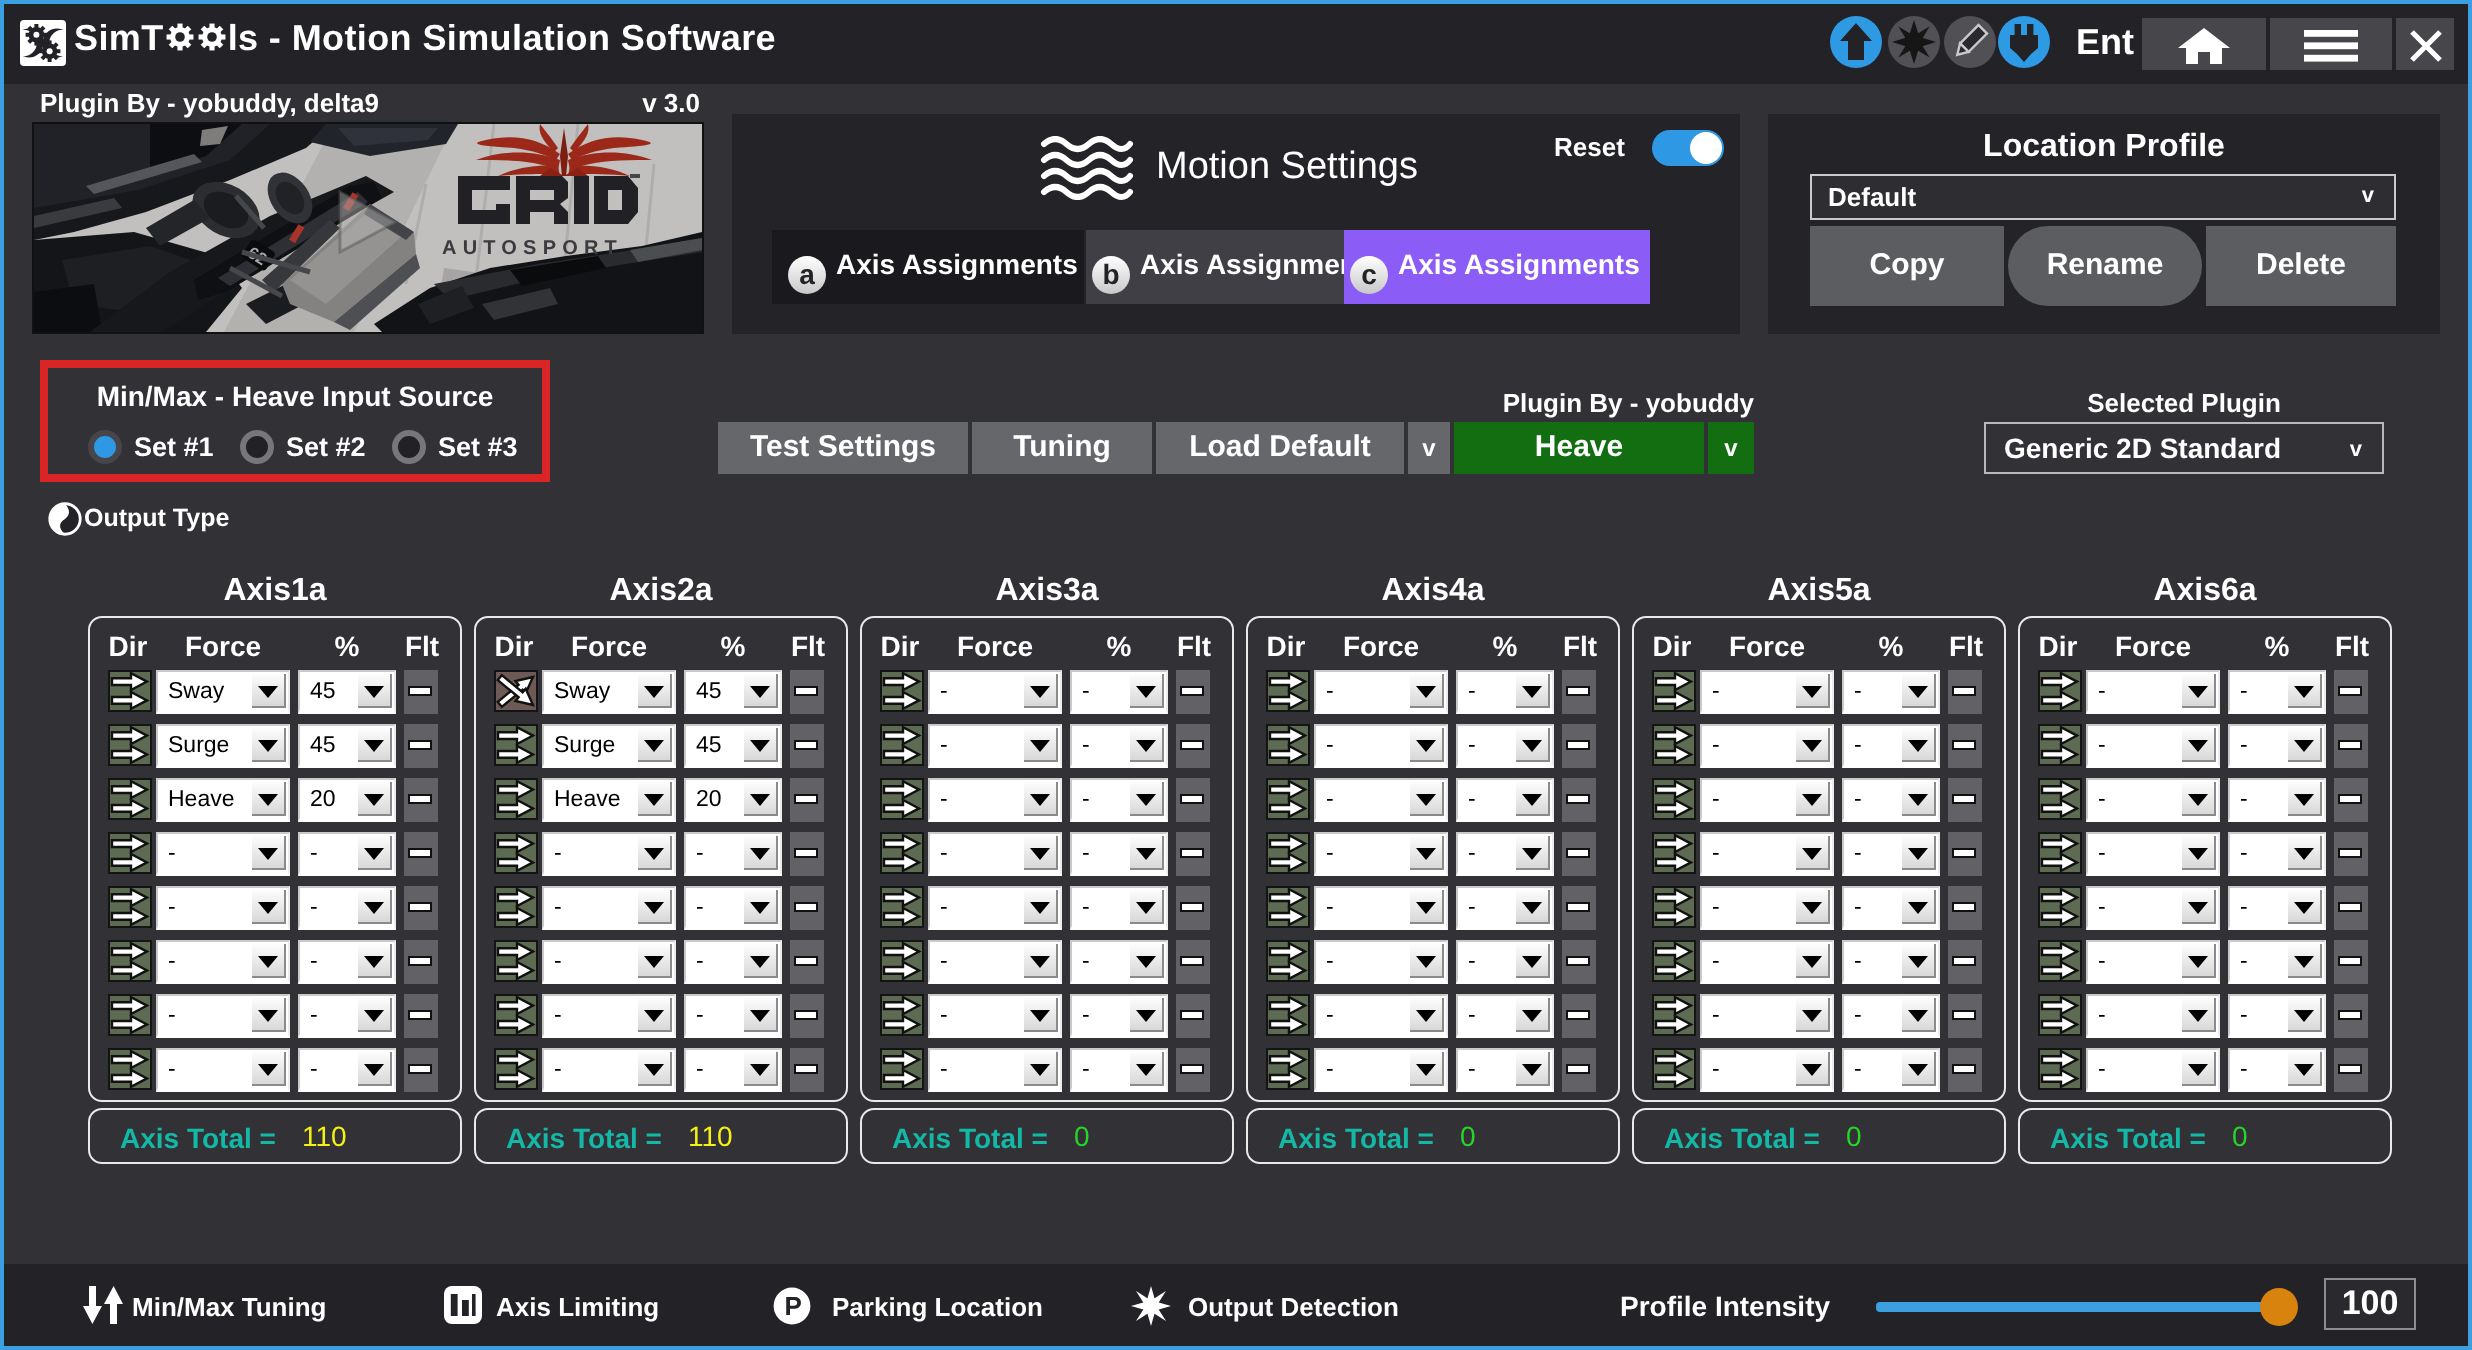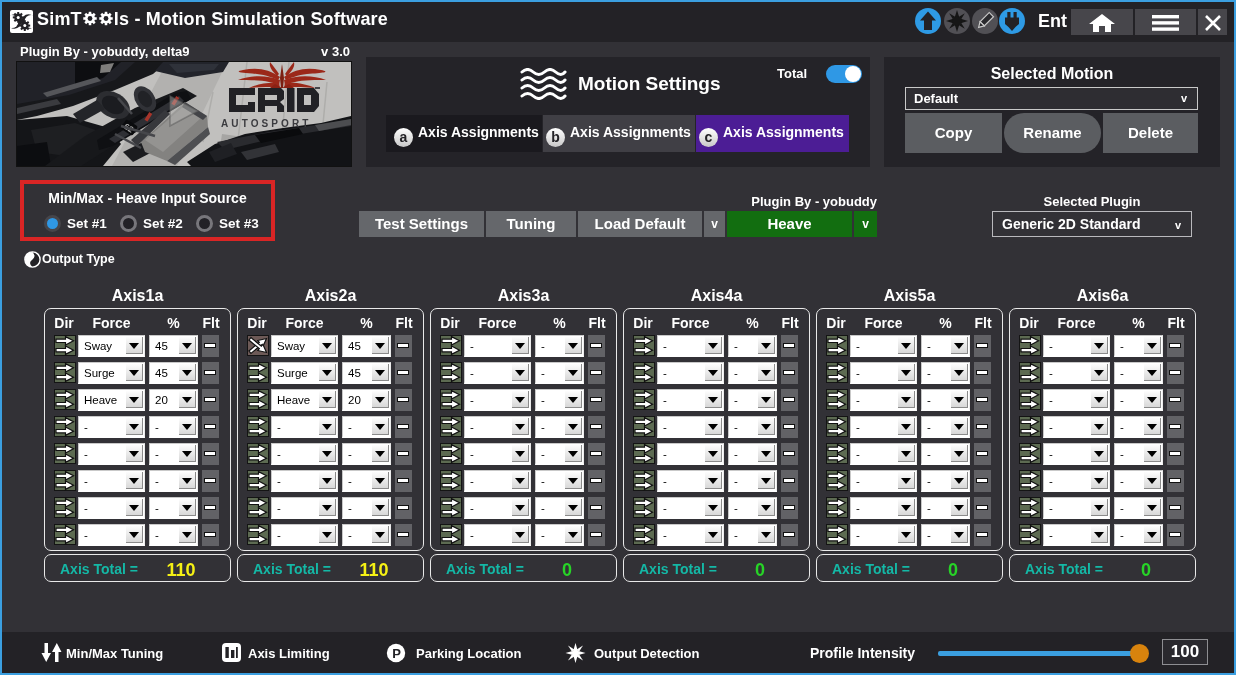--- a/index.html
+++ b/index.html
@@ -16,21 +16,21 @@
 #pluginby { position:absolute; left:20px; top:44px; font-size:13px; font-weight:bold; color:#fff; }
 #ver { position:absolute; left:280px; top:44px; width:70px; text-align:right; font-size:13px; font-weight:bold; color:#fff; }
 #gamimg { position:absolute; left:16px; top:61px; width:336px; height:106px; border:1px solid #111; }
 #redbox { position:absolute; left:20px; top:180px; width:255px; height:61px; border:4px solid #d92525; }
 #mmtitle { position:absolute; left:20px; top:190px; width:255px; text-align:center; font-size:14px; font-weight:bold; color:#fff; }
 .radio { position:absolute; width:17px; height:17px; border-radius:50%; background:#222126; border:3px solid #77767b; }
 .radio.sel { background:#2f98e5; border:3px solid #46454a; }
 .rlbl { position:absolute; font-size:13.5px; font-weight:bold; color:#fff; }
 
 #mpanel { position:absolute; left:366px; top:57px; width:504px; height:110px; background:#242328; }
-#mstitle { position:absolute; left:578px; top:73px; font-size:19px; font-weight:bold; color:#fff; }
+#mstitle { position:absolute; left:578px; top:73px; font-size:19px; font-weight:normal; color:#fff; }
 #enable { position:absolute; left:777px; top:66px; font-size:13px; font-weight:bold; color:#fff; }
 #toggle { position:absolute; left:826px; top:65px; width:36px; height:18px; border-radius:9px; background:#2f98e5; }
 #toggle .knob { position:absolute; right:1px; top:1px; width:16px; height:16px; border-radius:50%; background:#fff; }
 .tab { position:absolute; top:115px; height:37px; color:#fff; font-size:14px; font-weight:bold; }
 .tab .circ { display:inline-block; width:19px; height:19px; border-radius:50%; background:linear-gradient(#ffffff,#c8c8c8); color:#232226; text-align:center; line-height:18px; font-size:14px; font-weight:bold; vertical-align:-5px; margin-right:5px; }
 
 .gbtn { position:absolute; top:211px; height:26px; background:#65676b; color:#fff; font-size:15px; font-weight:bold; text-align:center; line-height:26px; }
 .green { background:#126e10; }
 #pby2 { position:absolute; left:677px; top:194px; width:200px; text-align:right; font-size:13px; font-weight:bold; color:#fff; }
 
@@ -52,21 +52,21 @@
 .dirb svg { display:block; margin:-1px 0 0 -1px; }
 .dirb.cross { background:#6d5a57; }
 .combo { position:absolute; height:22px; background:#fff; border:1px solid #c9c9c9; border-bottom:2px solid #fff; border-right:1.5px solid #ececec; box-shadow:0 0 0 1px #fff inset; }
 .combo .ct { position:absolute; left:5px; top:4px; font-size:11.5px; color:#000; }
 .combo .cb { position:absolute; right:1px; top:1px; width:17px; height:17px; background:linear-gradient(#fdfdfd,#d8d8d8); border-right:1px solid #8a8a8a; border-bottom:1px solid #8a8a8a; }
 .combo .tri { position:absolute; left:3px; top:6px; width:0; height:0; border-left:5.5px solid transparent; border-right:5.5px solid transparent; border-top:6px solid #000; }
 .fltb { position:absolute; width:17px; height:22px; background:#626266; }
 .fltb .minus { position:absolute; left:2px; top:8px; width:12px; height:4.5px; background:#fff; border:1px solid #111; }
 .axtot { position:absolute; border:1.5px solid #e9e9e9; border-radius:7px; }
 .atl { position:absolute; left:15px; top:6px; font-size:14px; font-weight:bold; color:#14b8a6; }
-.atv { position:absolute; left:106px; top:5px; width:60px; text-align:center; font-size:18px; font-weight:bold; }
+.atv { position:absolute; left:106px; top:5px; width:60px; text-align:left; font-size:14px; font-weight:normal; }
 
 #botbar { position:absolute; left:2px; top:632px; width:1232px; height:41px; background:#232226; }
 .blbl { position:absolute; font-size:13px; font-weight:bold; color:#fff; top:646px; }
 #pint { position:absolute; left:810px; top:645px; font-size:14px; font-weight:bold; color:#fff; }
 #track { position:absolute; left:938px; top:651px; width:204px; height:5px; border-radius:2px; background:#3b9fe0; }
 #thumb { position:absolute; left:1130px; top:644px; width:19px; height:19px; border-radius:50%; background:#d8830d; }
 #ibox { position:absolute; left:1162px; top:639px; width:46px; height:26px; border:1px solid #8e8e92; background:#2a292e; color:#fff; font-size:17px; font-weight:bold; text-align:center; line-height:24px; }
 </style>
 </head>
 <body>
@@ -276,42 +276,42 @@
 <div id="mpanel"></div>
 <svg class="abs" style="left:520px;top:68px;" width="47" height="32" viewBox="0 0 47 32">
 <g fill="none" stroke="#fff" stroke-width="3" stroke-linecap="round">
 <path d="M2 4 Q7.6 -1 13.2 4 T24.4 4 T35.6 4 T45 4"></path>
 <path d="M2 12 Q7.6 7 13.2 12 T24.4 12 T35.6 12 T45 12"></path>
 <path d="M2 20 Q7.6 15 13.2 20 T24.4 20 T35.6 20 T45 20"></path>
 <path d="M2 28 Q7.6 23 13.2 28 T24.4 28 T35.6 28 T45 28"></path>
 </g>
 </svg>
 <div id="mstitle">Motion Settings</div>
-<div id="enable">Total</div>
+<div id="enable">Reset</div>
 <div id="toggle">
     <div class="knob"></div>
   </div>
 <div class="tab" style="left:386px;width:156px;background:#1a191e;">
     <span style="position:absolute;left:8px;top:9px;"><span class="circ">a</span>Axis Assignments</span>
   </div>
 <div class="tab" style="left:543px;width:152px;background:#403f45;">
     <span style="position:absolute;left:3px;top:9px;"><span class="circ">b</span>Axis Assignments</span>
   </div>
-<div class="tab" style="left:696px;width:153px;background:#4c1d95;">
+<div class="tab" style="left:672px;width:153px;background:#8b5cf6;">
     <span style="position:absolute;left:3px;top:9px;"><span class="circ">c</span>Axis Assignments</span>
   </div>
 <div id="pby2">Plugin By - yobuddy</div>
 <div class="gbtn" style="left:359px;width:125px;">Test Settings</div>
 <div class="gbtn" style="left:486px;width:90px;">Tuning</div>
 <div class="gbtn" style="left:578px;width:124px;">Load Default</div>
 <div class="gbtn" style="left:704px;width:21px;font-size:12px;">v</div>
 <div class="gbtn green" style="left:727px;width:125px;">Heave</div>
 <div class="gbtn green" style="left:854px;width:23px;font-size:12px;">v</div>
 <div id="ppanel"></div>
-<div id="sptitle">Selected Motion</div>
+<div id="sptitle">Location Profile</div>
 <div id="pdrop">Default<span class="dv">v</span></div>
 <div class="pbtn" style="left:905px;width:97px;">Copy</div>
 <div class="pbtn" style="left:1004px;width:97px;border-radius:20px;">Rename</div>
 <div class="pbtn" style="left:1103px;width:95px;">Delete</div>
 <div id="seltitle">Selected Plugin</div>
 <div id="seldrop">Generic 2D Standard<span class="dv">v</span></div>
 <svg class="abs" style="left:24px;top:251px;" width="17" height="17" viewBox="0 0 19 19">
 <circle cx="9.5" cy="9.5" r="8.5" fill="#232226" stroke="#fff" stroke-width="1.6"></circle>
 <path d="M9.5 1 A8.5 8.5 0 0 0 9.5 18 Q4 13 9.5 9.5 Q14 6 9.5 1 Z" fill="#fff"></path>
 </svg>

